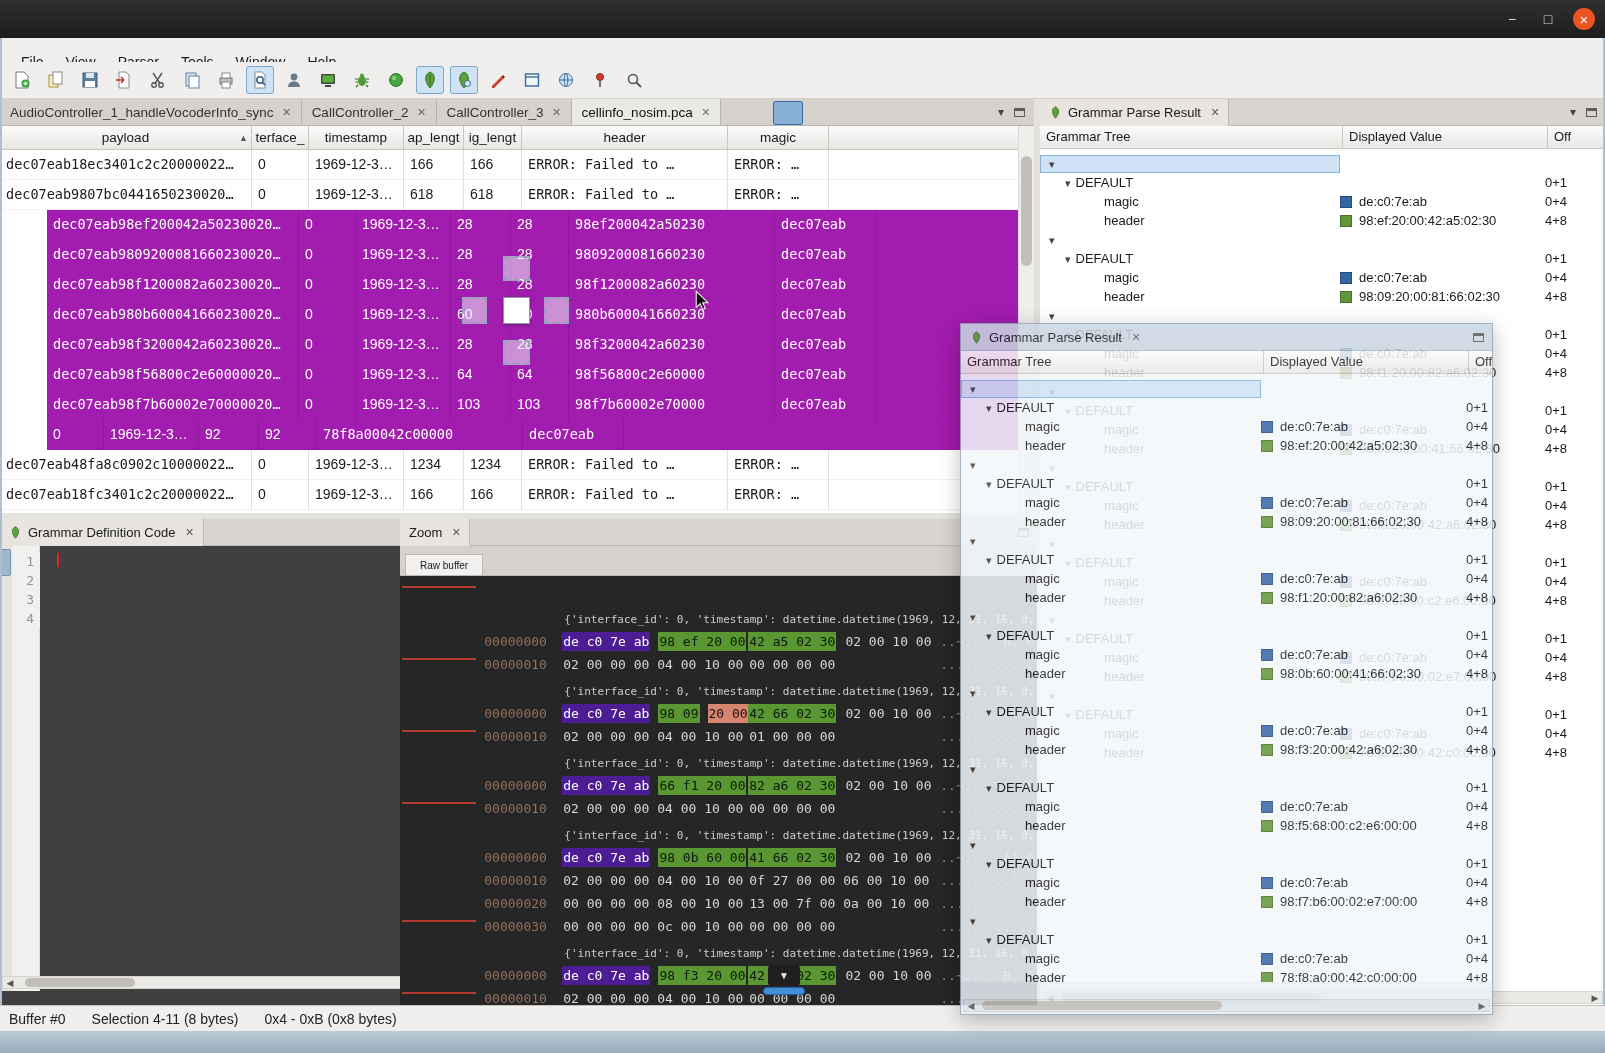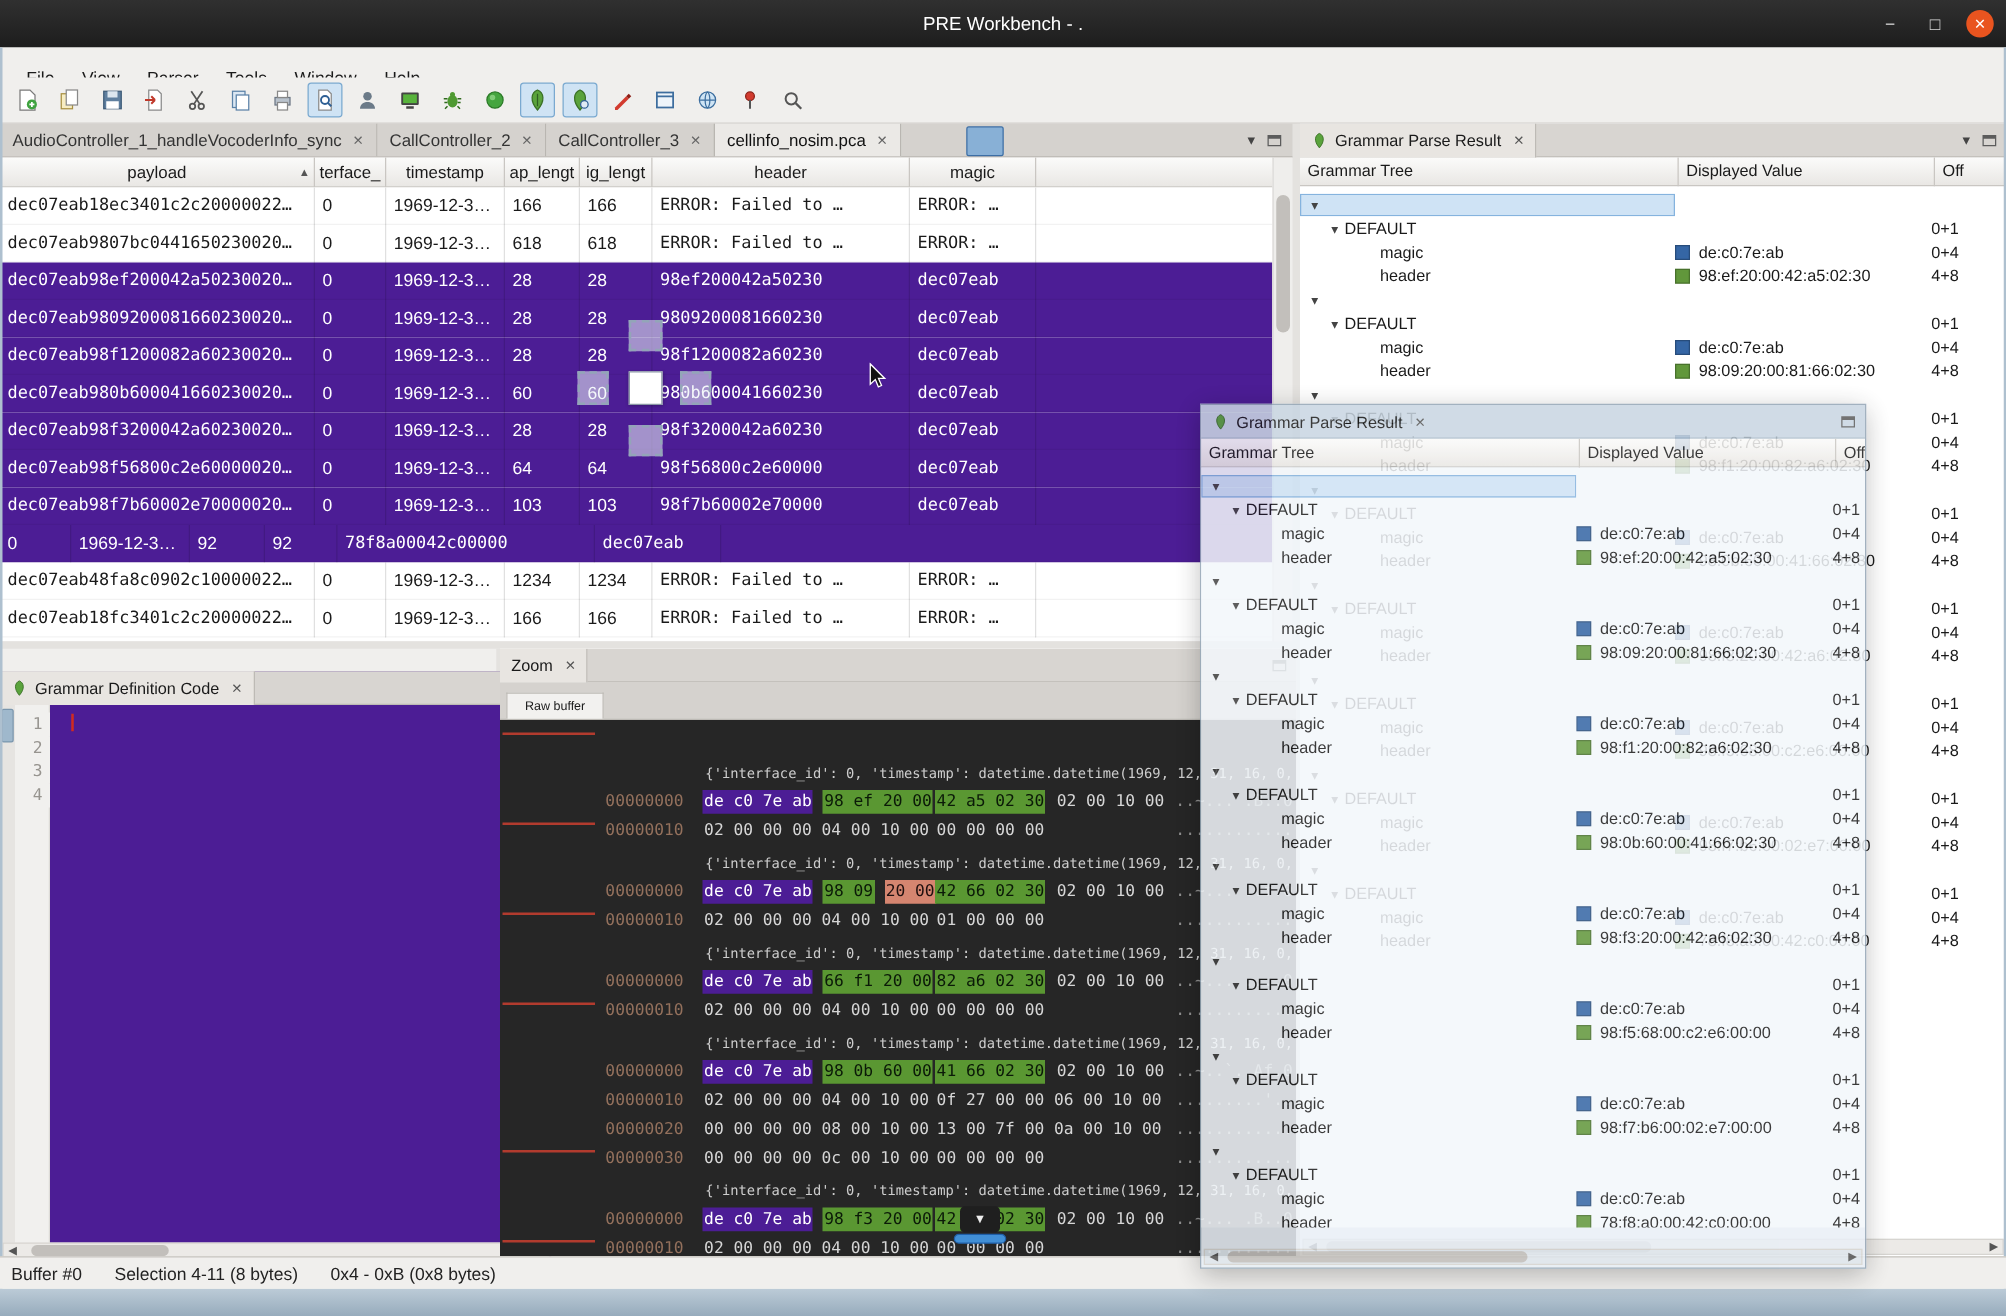--- a/index.html
+++ b/index.html
@@ -54,21 +54,21 @@
   [data-col="timestamp"]   { width:95px;  }
   [data-col="cap_length"]  { width:60px;  }
   [data-col="orig_length"] { width:58px;  }
   [data-col="header"]      { width:206px; }
   [data-col="magic"]       { width:101px; }
   .tbody { position:absolute; left:0; top:150px; width:1018px; height:363px; background:#ffffff; overflow:hidden; }
   .trow-p { display:flex; height:30px; border-bottom:1px solid rgba(0,0,0,0.05); background:#fff; }
   .trow-p .td { height:30px; line-height:29px; padding-left:6px; border-right:1px solid rgba(0,0,0,0.12);
                 overflow:hidden; white-space:nowrap; font-size:14px; }
   .trow-p .td.mono { font-size:13.5px; }
-  .trow-p.selected { background:#4c1d95; color:#fff; }
+  .trow-p.selected { background:#a21caf; color:#fff;margin-left:47px; }
   .vscroll { position:absolute; left:1018px; top:126px; width:16px; height:389px;
              background:#efeeec; border-left:1px solid #dcdad7; }
   .vthumb { position:absolute; left:2px; top:30px; width:11px; height:110px; background:#c2bfbb; border-radius:6px; }
 
   
   .hsplit { position:absolute; left:0; top:513px; width:1037px; height:6px; background:#e4e2df; }
   .vsplitA { position:absolute; left:397px; top:519px; width:3px; height:486px; background:#e4e2df; }
   .vsplitB { position:absolute; left:1034px; top:99px; width:6px; height:906px; background:#e4e2df; }
   .frame-left  { position:absolute; left:0; top:38px; width:2px; height:993px; background:#aec0cf; }
   .frame-right { position:absolute; right:0; top:38px; width:2px; height:993px; background:#aec0cf; }
@@ -76,21 +76,21 @@
                  background:linear-gradient(#bccbd7,#96abbc); }
 
   
   .panel-titlebar { height:27px; background:#d8d5d1; border-bottom:1px solid #bdbab5; display:flex; align-items:center; }
   .panel-tab { display:inline-flex; align-items:center; gap:6px; padding:0 9px; height:27px;
                background:#e8e5e1; border-right:1px solid #bdbab5; font-size:13px; white-space:nowrap; }
   .pclose { color:#555; font-size:14px; margin-left:4px; }
   .pt-ctl { margin-left:auto; display:flex; align-items:center; gap:10px; padding-right:8px; }
 
   
-  .code-panel { position:absolute; left:0; top:519px; width:441px; height:486px; background:#4c1d95;margin-top:18px; }
+  .code-panel { position:absolute; left:0; top:519px; width:441px; height:486px; background:#404040; }
   .code-body { position:relative; height:445px; overflow:hidden; }
   .mini-scroll { position:absolute; left:0; top:0; width:12px; height:100%; background:#e6e4e1; }
   .mini-thumb { position:absolute; left:1px; top:3px; width:10px; height:27px; background:#9fb8cc; border:1px solid #7a96ad; border-radius:2px; }
   .gutter-bg { position:absolute; left:12px; top:0; width:28px; height:100%; background:#f1f0ee; border-right:1px solid #dddbd7; }
   .codelines { position:absolute; left:12px; top:6px; right:0; }
   .codeline { display:flex; height:19px; line-height:19px; font-family:"DejaVu Sans Mono",monospace; font-size:13px; }
   .lnum { flex:0 0 28px; text-align:right; padding-right:6px; color:#97948f; background:#f1f0ee; }
   .lcode { white-space:pre; padding-left:9px; overflow:hidden; }
   .text-caret { position:absolute; left:57px; top:7px; width:2px; height:14px; background:#d12b1f; }
   .hscroll { position:absolute; left:2px; right:2px; bottom:2px; height:13px; background:#eceae7;
@@ -166,21 +166,20 @@
   .statusbar { position:absolute; left:0; top:1005px; width:1605px; height:26px; background:#f0efed;
                border-top:1px solid #c6c3bf; display:flex; align-items:center; gap:26px; padding-left:9px;
                font-size:14px; color:#222; z-index:20; }
 </style>
 </head>
 <body>
 
 <div id="app">
 
   <div class="titlebar">
-    <div class="title">PRE Workbench - .</div>
     <div class="win-controls">
       <span class="wc">−</span>
       <span class="wc">□</span>
       <span class="wc close">×</span>
     </div>
   </div>
 
   <div class="menubar">
     <div class="mlist">
 

